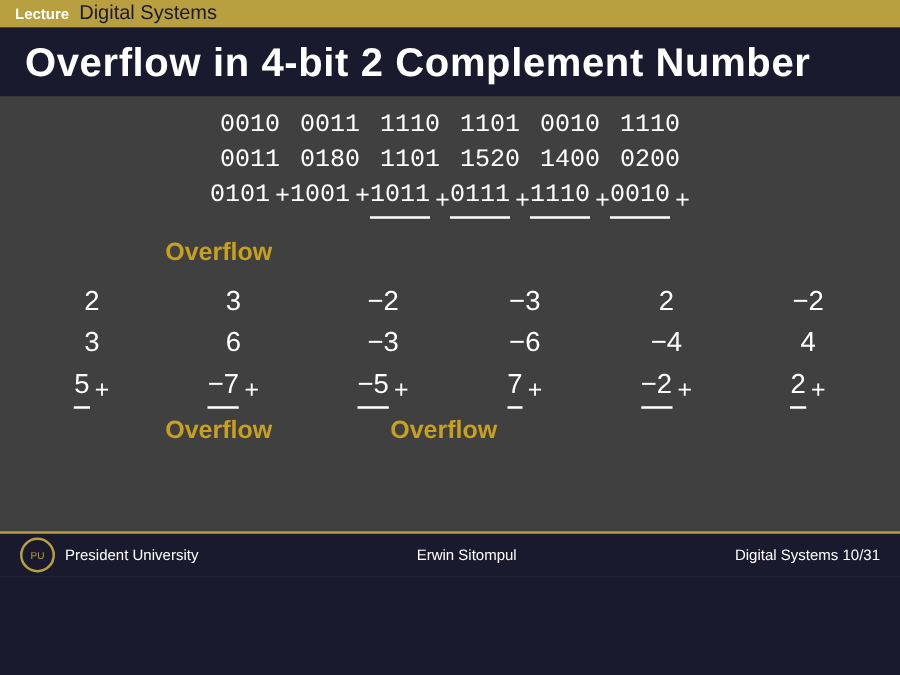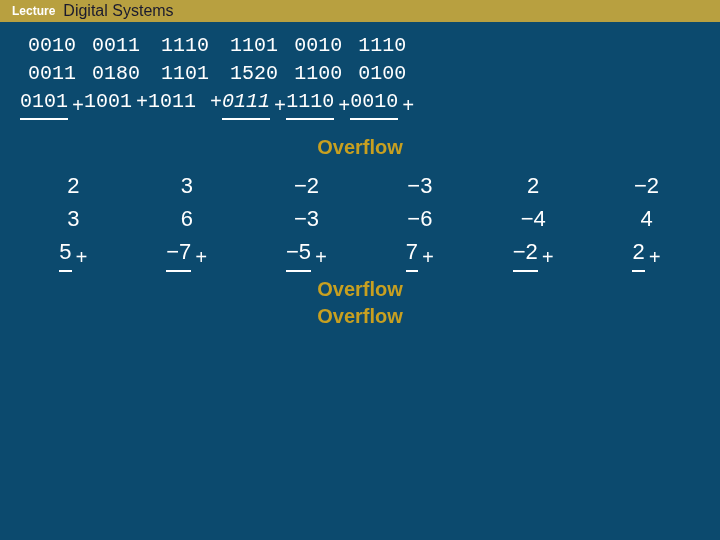--- a/index.html
+++ b/index.html
@@ -7,22 +7,22 @@
     body {
       width: 720px;
       height: 540px;
       background: #1a1a2e;
       font-family: Arial, sans-serif;
       overflow: hidden;
     }
 
     .slide {
       width: 720px;
-      height: 540px;
-      background: #0c4a6e;
+      height: 461px;
+      background: #404040;
       display: flex;
       flex-direction: column;
     }
 
     .top-bar {
       background: #b8a040;
       height: 22px;
       display: flex;
       align-items: center;
       padding: 0 12px;
@@ -57,21 +57,21 @@
       padding: 10px 20px 0 20px;
       display: flex;
       flex-direction: column;
       gap: 0px;
     }
 
     .binary-row {
       display: flex;
       flex-direction: row;
       align-items: flex-start;
-      justify-content: flex-start;
+      justify-content: center;
       margin-bottom: 10px;
     }
 
     .bin-num {
       color: #ffffff;
       font-size: 20px;
       font-family: 'Courier New', monospace;
       line-height: 1.4;
     }
 
@@ -102,21 +102,20 @@
     .overflow-label {
       color: #c8a020;
       font-size: 20px;
       font-weight: bold;
       text-align: center;
       margin-top: 4px;
     }
 
     .overflow-container {
       display: flex;
-      flex-direction: column;
       justify-content: flex-start;
       padding: 0 20px;
       margin-top: 2px;
     }
 
     .overflow-slot {
       min-width: 90px;
       text-align: center;
     }
 
@@ -179,29 +178,32 @@
 </head>
 <body>
 
 <div class="slide">
 
   <div class="top-bar">
     <span class="top-bar-lecture">Lecture</span>
     <span class="top-bar-course">Digital Systems</span>
   </div>
 
+  <div class="title-bar">
+    <div class="main-title">Overflow in 4-bit 2 Complement Number</div>
+  </div>
 
   <div class="content-area">
 
     <div class="binary-row" id="bin-row">
         <div class="block-wrapper">
           <div class="bin-num">0010</div>
           <div class="bin-num">0011</div>
           <div style="display: flex; align-items: flex-end; width: 100%; position: relative;">
-            <div style="display: flex; flex-direction: column; flex: 1 1 0%;">
+            <div style="display: flex; flex-direction: row; flex: 1 1 0%;">
               <div class="bin-num">0101</div>
               <div class="hline"></div>
             </div>
             <span class="plus-sign">+</span>
           </div>
         </div>
         <div class="block-wrapper">
           <div class="bin-num">0011</div>
           <div class="bin-num">0180</div>
           <div style="display: flex; align-items: flex-end; width: 100%; position: relative;">
@@ -209,52 +211,52 @@
               <div class="bin-num">1001</div>
               <div class="hline"></div>
             </div>
             <span class="plus-sign">+</span>
           </div>
         </div>
         <div class="block-wrapper">
           <div class="bin-num">1110</div>
           <div class="bin-num">1101</div>
           <div style="display: flex; align-items: flex-end; width: 100%; position: relative;">
-            <div style="display: flex; flex-direction: row; flex: 1 1 0%; gap: 10px;">
+            <div style="display: flex; flex-direction: column; flex: 1 1 0%;">
               <div class="bin-num">1011</div>
               <div class="hline"></div>
             </div>
             <span class="plus-sign">+</span>
           </div>
         </div>
         <div class="block-wrapper">
           <div class="bin-num">1101</div>
           <div class="bin-num">1520</div>
-          <div style="display: flex; align-items: flex-end; width: 100%; position: relative; font-style: italic;">
+          <div style="display: flex; align-items: flex-end; width: 100%; position: relative;">
             <div style="display: flex; flex-direction: column; flex: 1 1 0%;">
               <div class="bin-num">0111</div>
               <div class="hline"></div>
             </div>
             <span class="plus-sign">+</span>
           </div>
         </div>
         <div class="block-wrapper">
           <div class="bin-num">0010</div>
-          <div class="bin-num">1100</div>
+          <div class="bin-num">1400</div>
           <div style="display: flex; align-items: flex-end; width: 100%; position: relative;">
             <div style="display: flex; flex-direction: column; flex: 1 1 0%;">
               <div class="bin-num">1110</div>
               <div class="hline"></div>
             </div>
             <span class="plus-sign">+</span>
           </div>
         </div>
         <div class="block-wrapper">
           <div class="bin-num">1110</div>
-          <div class="bin-num">0100</div>
+          <div class="bin-num">0200</div>
           <div style="display: flex; align-items: flex-end; width: 100%; position: relative;">
             <div style="display: flex; flex-direction: column; flex: 1 1 0%;">
               <div class="bin-num">0010</div>
               <div class="hline"></div>
             </div>
             <span class="plus-sign">+</span>
           </div>
         </div>
       </div>
 
@@ -346,14 +348,22 @@
         <div class="overflow-slot"></div>
         <div class="overflow-slot">
           <div class="overflow-label">Overflow</div>
         </div>
         <div class="overflow-slot"></div>
         <div class="overflow-slot"></div>
       </div>
 
   </div>
 
+  <div class="footer">
+    <div class="footer-left">
+      <div class="footer-logo">PU</div>
+      <span class="footer-text">President University</span>
+    </div>
+    <span class="footer-center">Erwin Sitompul</span>
+    <span class="footer-right">Digital Systems 10/31</span>
+  </div>
 
 </div>
 
 </body></html>

